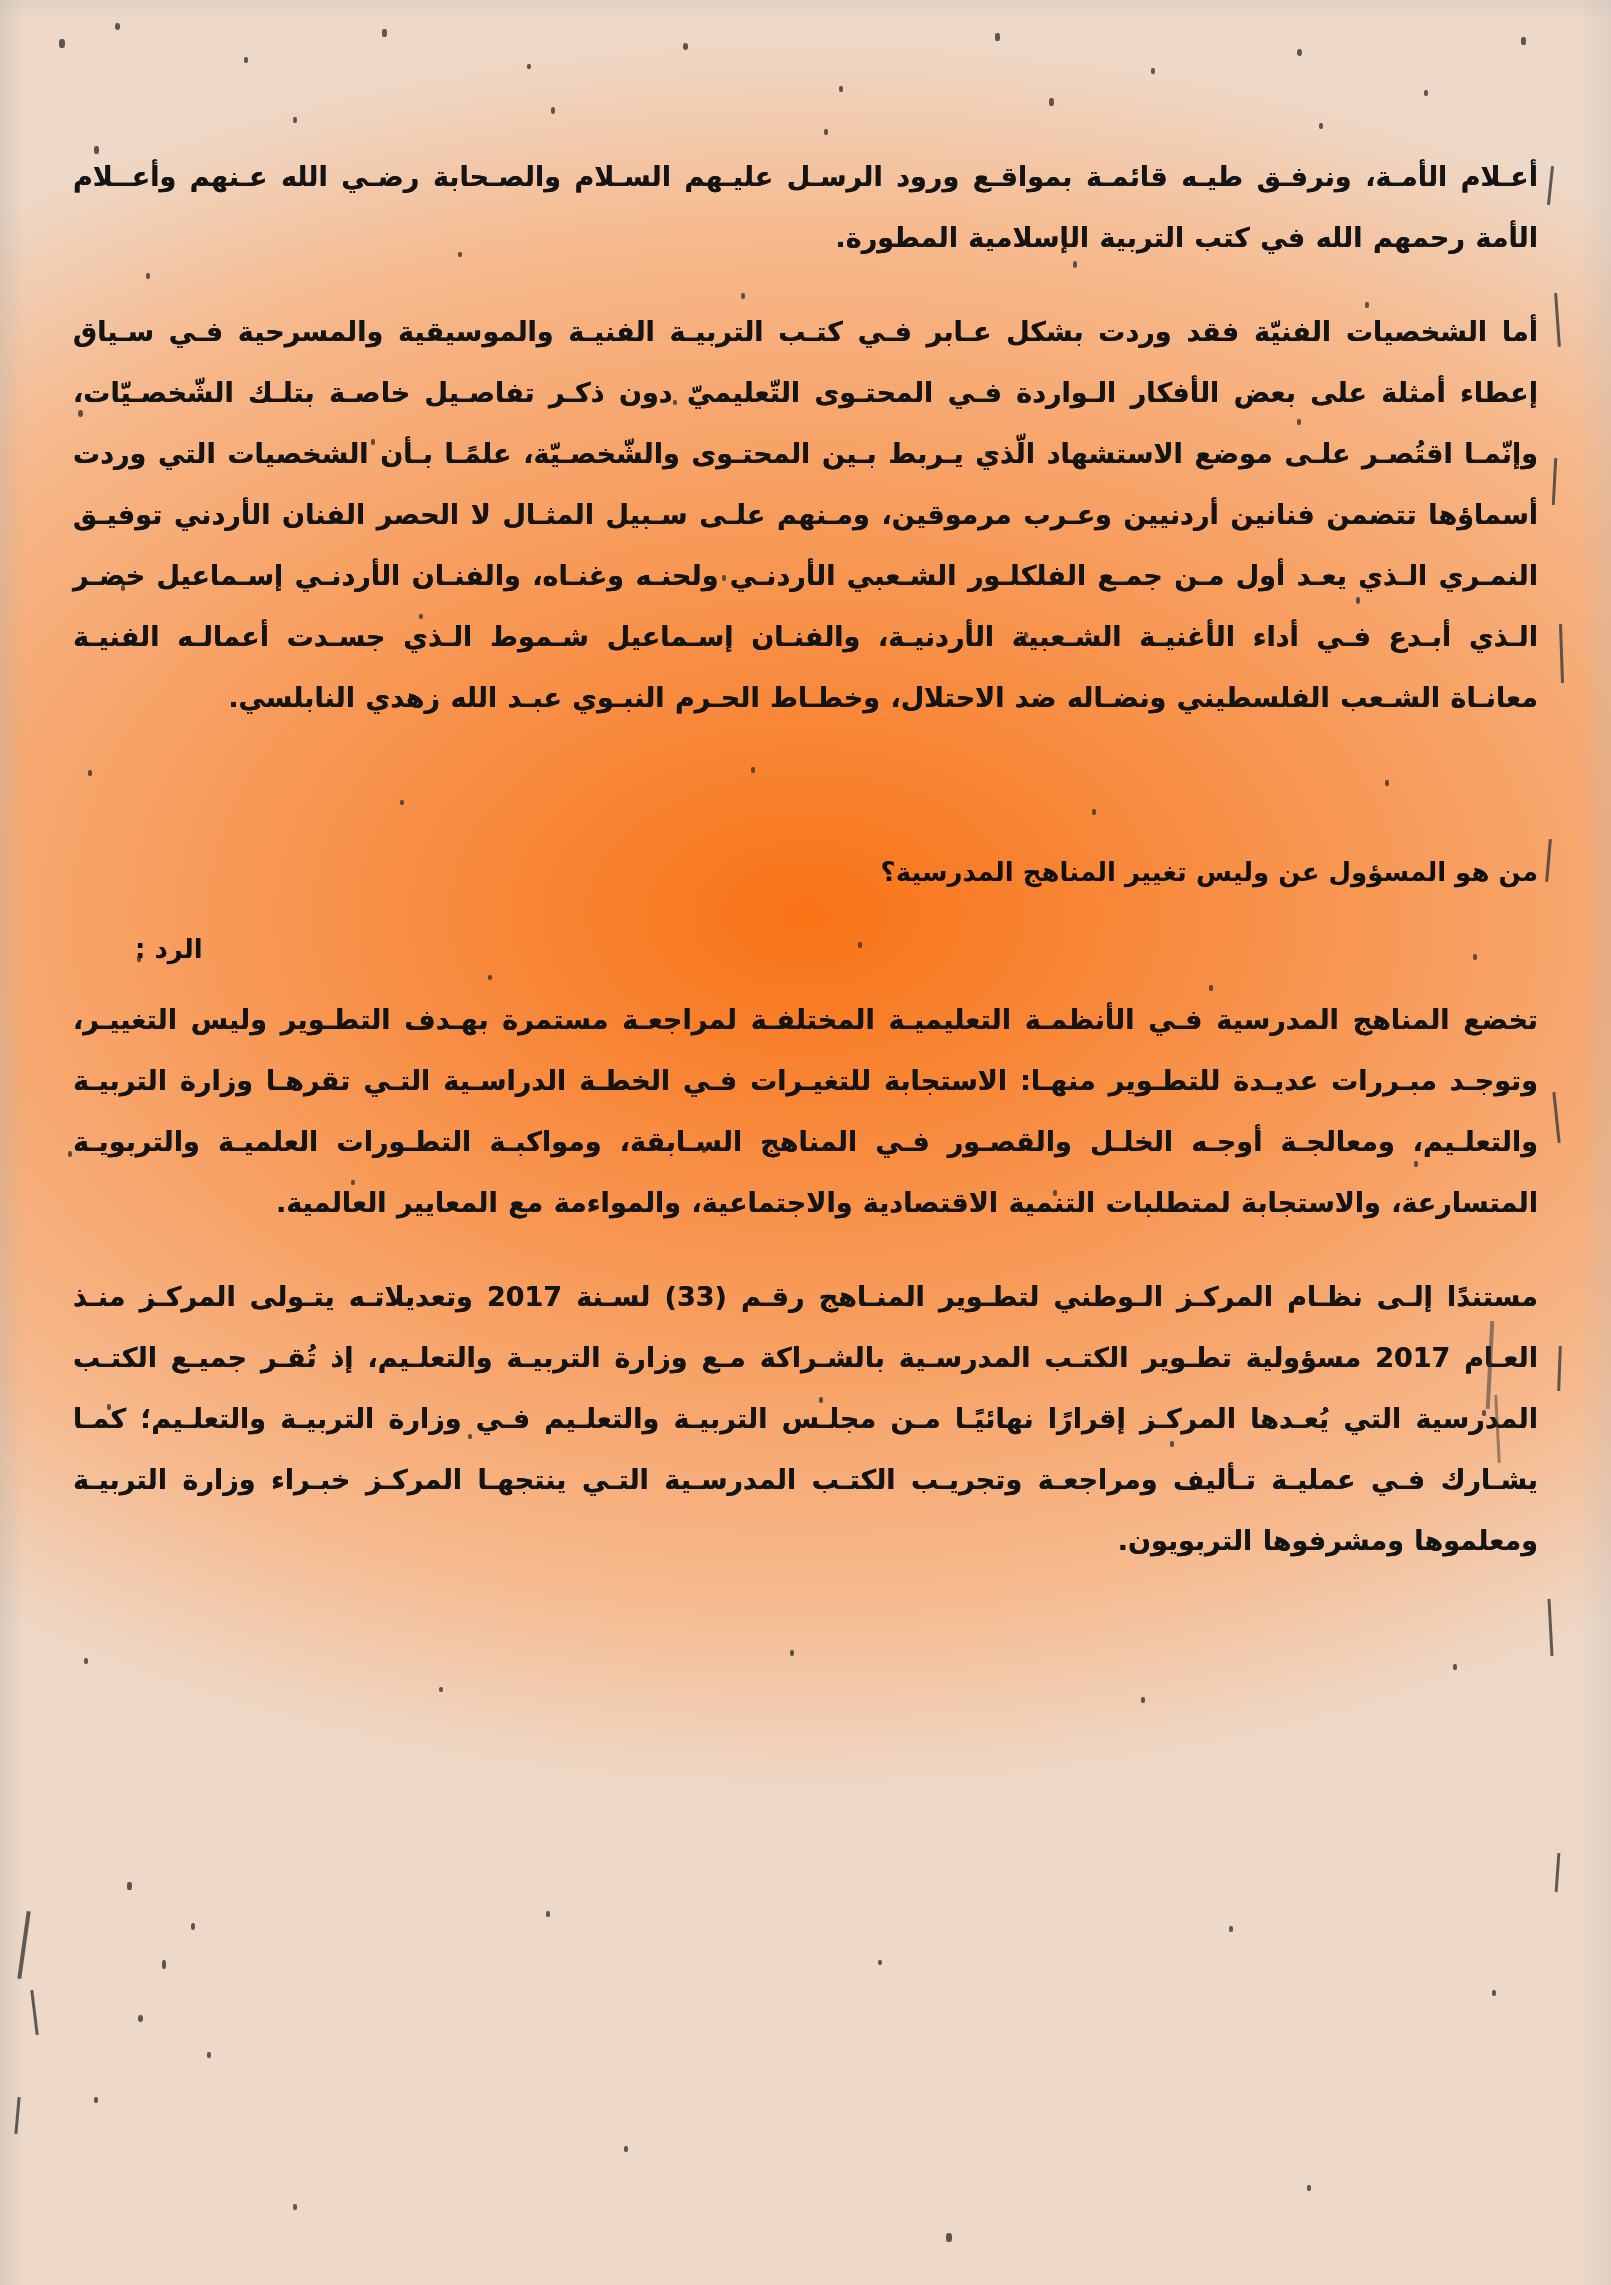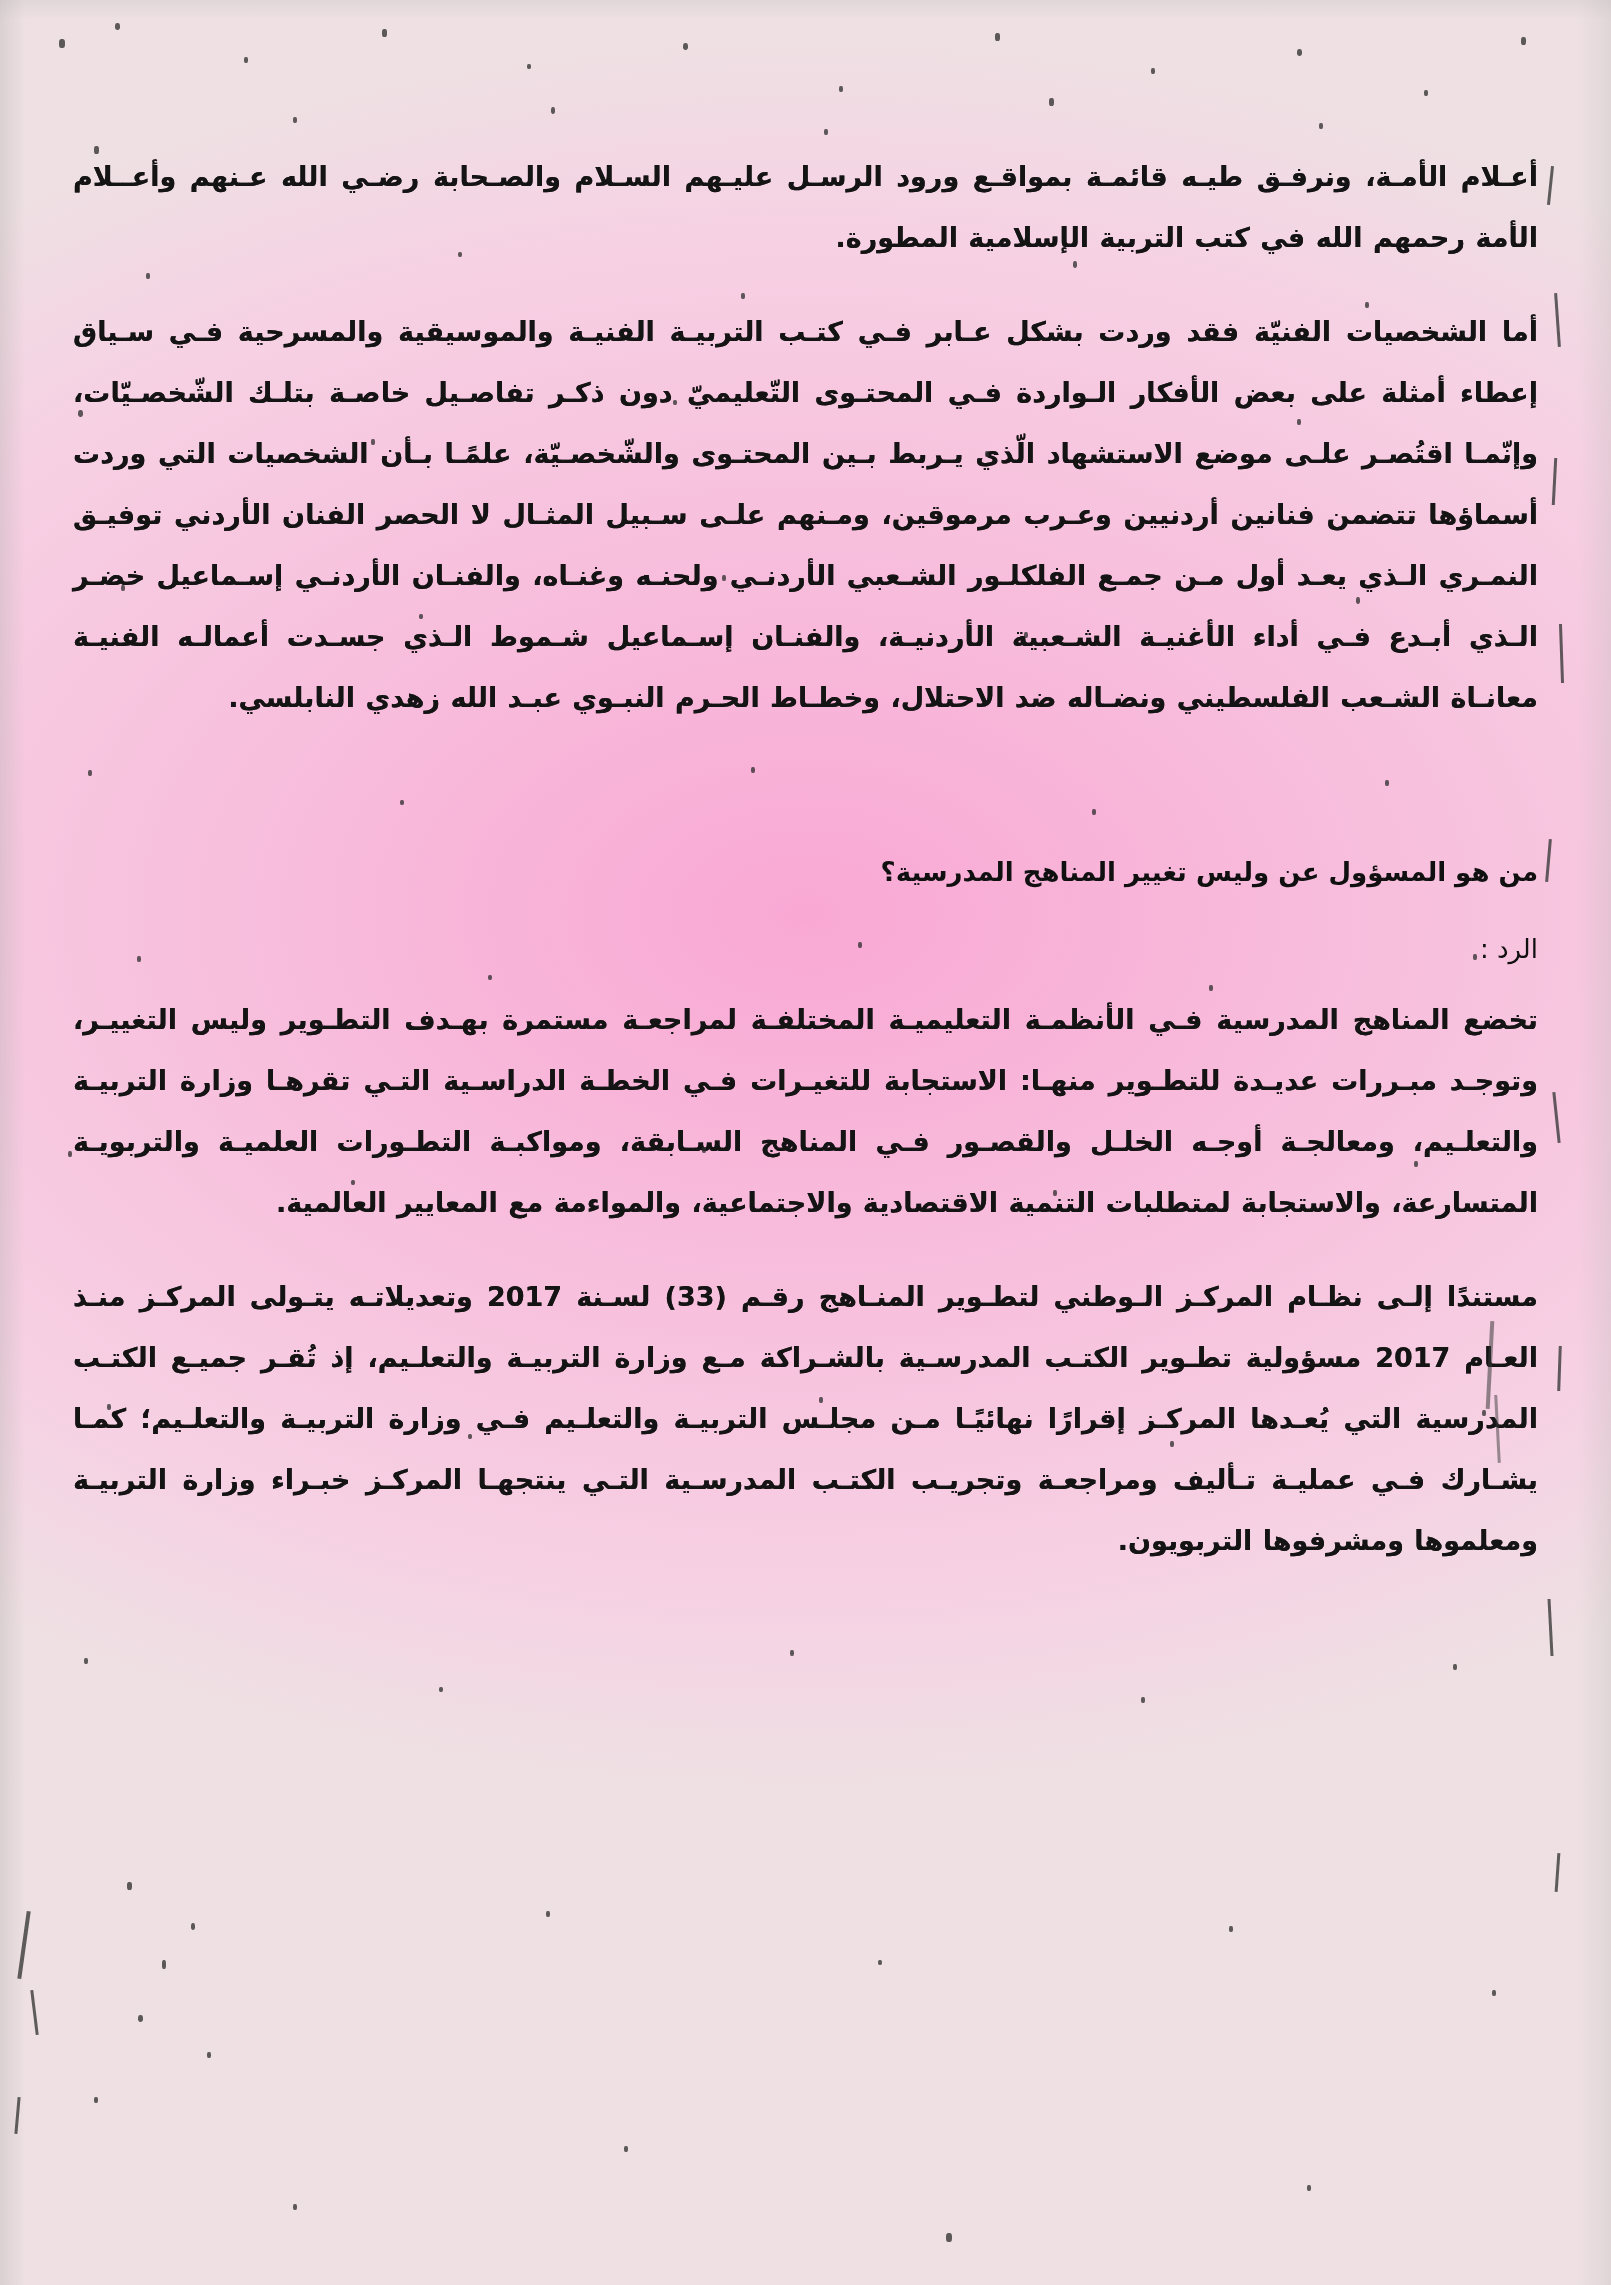--- a/index.html
+++ b/index.html
@@ -9,21 +9,21 @@
     background: #ffffff;
   }
   body {
     font-family: "DejaVu Sans", "Liberation Sans", sans-serif;
   }
 
   .page {
     position: relative;
     width: 1611px;
     height: 2286px;
-    background: #f9a8d4;
+    background: #f97316;
     overflow: hidden;
     box-sizing: border-box;
   }
 
   
   .paper-tone {
     position: absolute;
     inset: 0;
     background:
       radial-gradient(ellipse 1365px 878px at 50% 40%, rgba(255,255,255,0) 0%, rgba(244,243,240,0.55) 78%, rgba(236,234,230,0.85) 100%);
@@ -94,24 +94,24 @@
     font-size: 26px;
     font-weight: 800;
     color: #101010;
     margin: 21.5px 0 0 0;
     text-align: right;
     padding-left: 17.6px;
   }
 
   .reply-label {
     font-size: 26px;
-    font-weight: 400;
+    font-weight: 700;
     color: #101010;
     margin: 0;
-    text-align: right;
+    text-align: left;
     padding-left: 62px;
   }
 
   
   .speckles {
     position: absolute;
     inset: 0;
     z-index: 9;
     pointer-events: none;
   }

